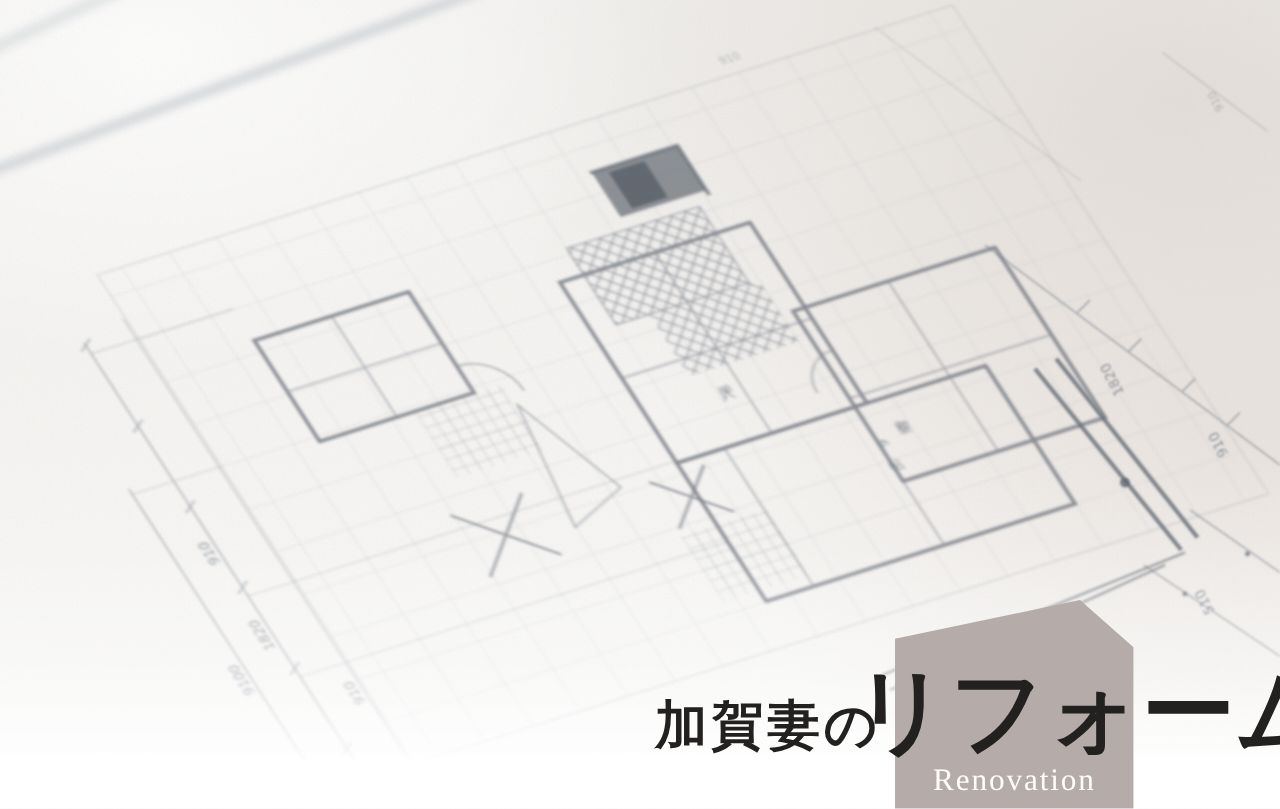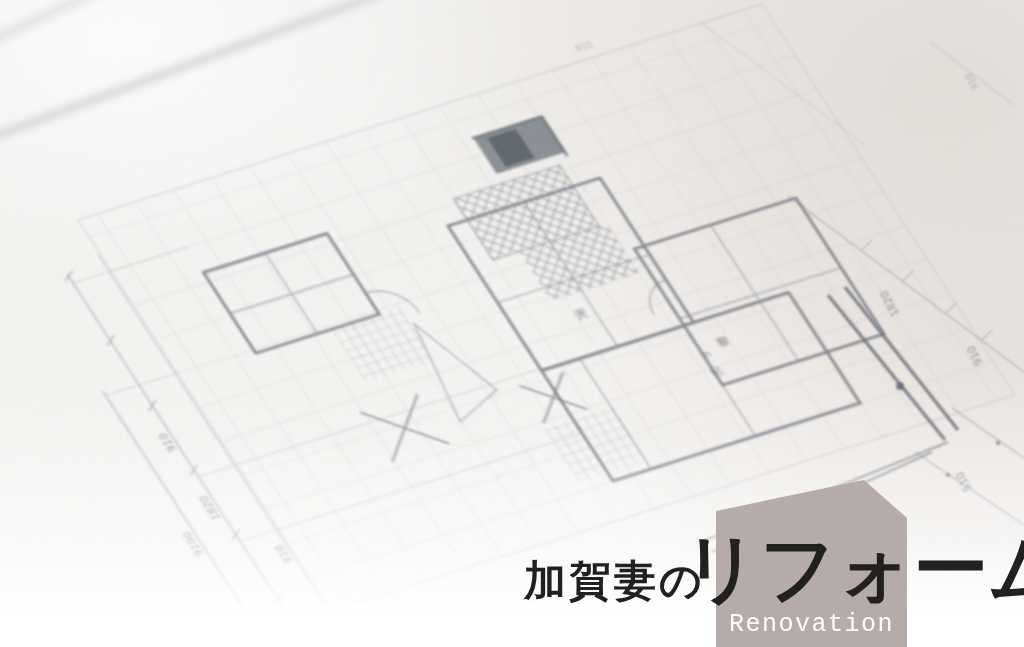--- a/index.html
+++ b/index.html
@@ -27,21 +27,21 @@
       #ffffff 84%,#ffffff 100%);
   }
   
   .badge{
     position:absolute;left:716px;top:480px;width:191px;height:167px;z-index:4;
     clip-path:polygon(0px 31px,148px 0px,191px 38px,191px 167px,0px 167px);
   }
   .badge-label{
     position:absolute;left:0;right:0;bottom:8px;text-align:center;
     font-size:25px;letter-spacing:1.5px;font-weight:500;
-    font-family:Liberation Mono, monospace;
+    font-family:Liberation Serif, serif;
   }
   
   .title-prefix{
     position:absolute;left:524px;top:560px;z-index:5;line-height:1;
     font-family:"Liberation Serif","DejaVu Serif",serif;
     font-size:42px;letter-spacing:3px;font-weight:600;white-space:nowrap;
   }
   .title-main{
     position:absolute;left:683px;top:531px;z-index:5;line-height:1;
     font-family:"DejaVu Sans","Liberation Sans",sans-serif;

